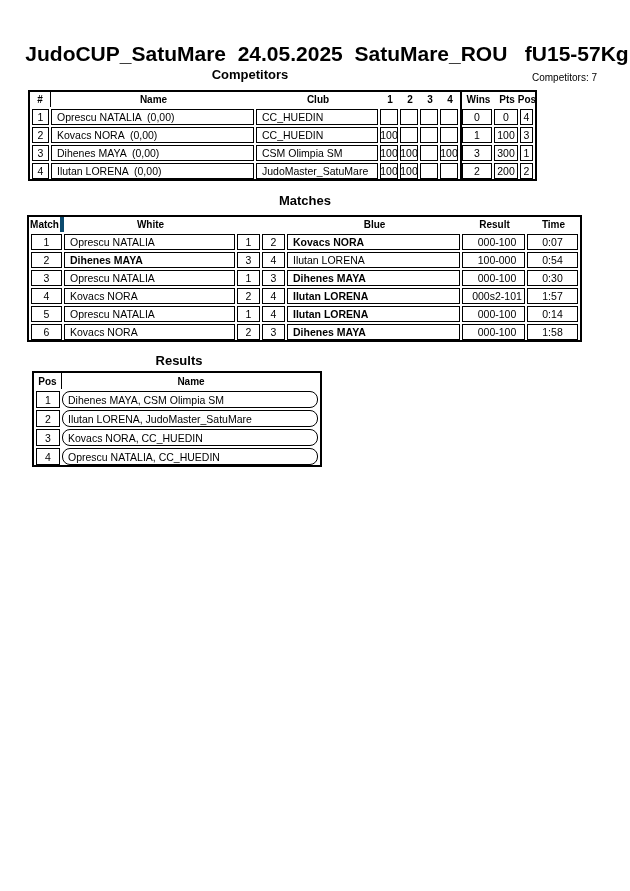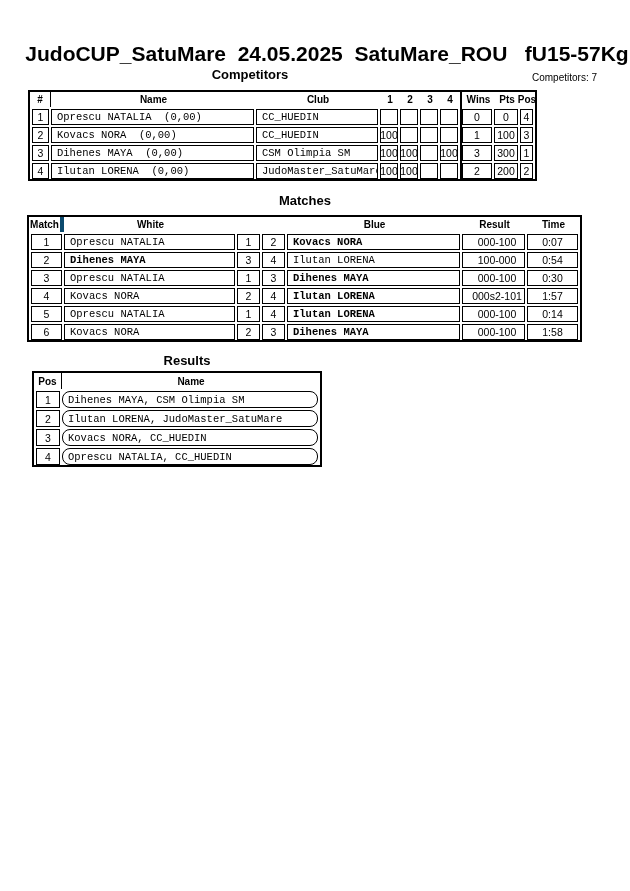--- a/index.html
+++ b/index.html
@@ -8,34 +8,34 @@
     font-family:"Liberation Sans", sans-serif; position:relative; overflow:hidden;
   }
   .abs { position:absolute; }
   #page-title {
     left:12px; top:43px; width:630px; text-align:center;
     font-size:21px; font-weight:bold; white-space:pre; line-height:1;
   }
   .section-heading { font-size:13px; font-weight:bold; text-align:center; line-height:1; }
   #competitors-heading { left:0; top:68px; width:500px; }
   #matches-heading     { left:0; top:194px; width:610px; }
-  #results-heading     { left:12px; top:354px; width:350px; }
+  #results-heading     { left:4px; top:354px; width:350px; }
   #competitors-count   { top:73px; right:33px; font-size:10px; line-height:1; }
 
   .tbl { position:absolute; border:2px solid #000; background:#fff; box-sizing:border-box; }
   .thead { display:flex; align-items:stretch; font-weight:bold; font-size:10px; }
   .th { display:flex; align-items:center; justify-content:center; white-space:pre; overflow:visible; box-sizing:border-box; }
   .tbody { padding:0 2px 2px 2px; }
   .tr { display:flex; gap:2px; margin-top:2px; }
   .td {
     border:1px solid #000; height:16px; box-sizing:border-box;
     display:flex; align-items:center; justify-content:center;
     font-size:10.5px; white-space:pre; overflow:hidden;
   }
-  .td.left { justify-content:flex-start; padding-left:5px;font-family:Liberation Mono, monospace; }
+  .td.left { justify-content:flex-start; padding-left:5px; }
   .bold { font-weight:bold; }
 
   
   #competitors-table { left:28px; top:90px; width:509px; height:91px; }
   #competitors-table .thead { height:15px; }
   .ct-num  { width:21px; border-right:1px solid #000; }
   .ct-name { width:205px; }
   .ct-club { width:124px; }
   .ct-r    { width:20px; }
   .ct-sp   { width:2px; }

